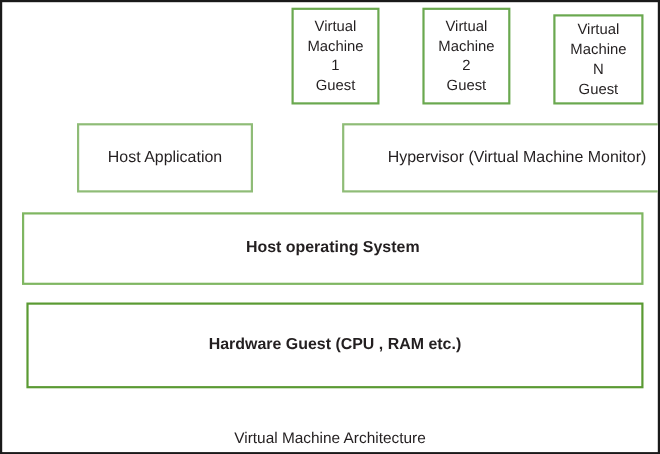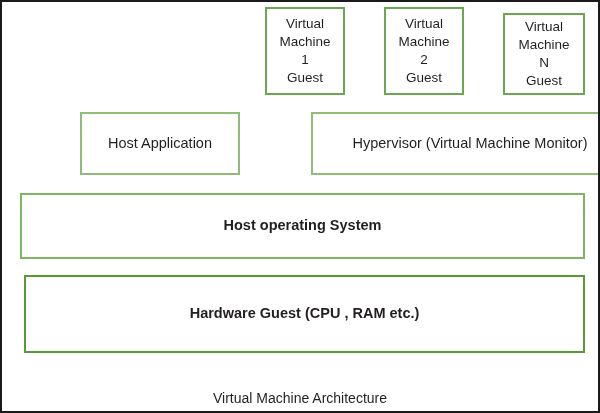--- a/index.html
+++ b/index.html
@@ -36,21 +36,20 @@
     padding: 4px 2px;
   }
   .vm-box .vm-line {
     display: block;
     white-space: nowrap;
   }
   
   .host-app-box {
     border: 2px solid #8fbc77;
     font-size: 14.5px;
-    margin-left: 10px;
   }
   .hypervisor-box {
     border: 2px solid #8fbc77;
     font-size: 14.5px;
   }
   
   .host-os-box {
     border: 2px solid #7fb661;
     font-size: 14.5px;
     font-weight: 700;

